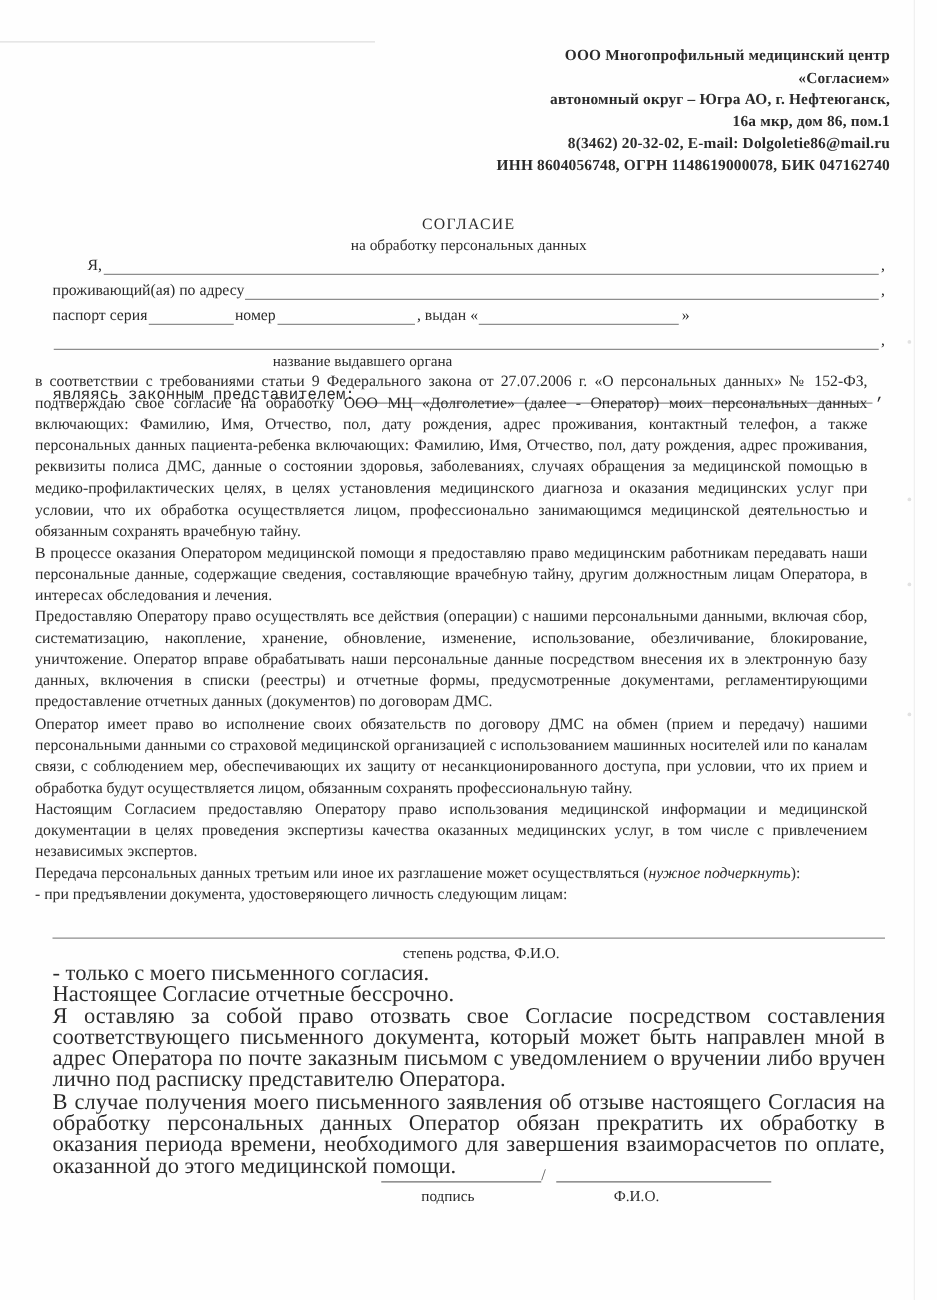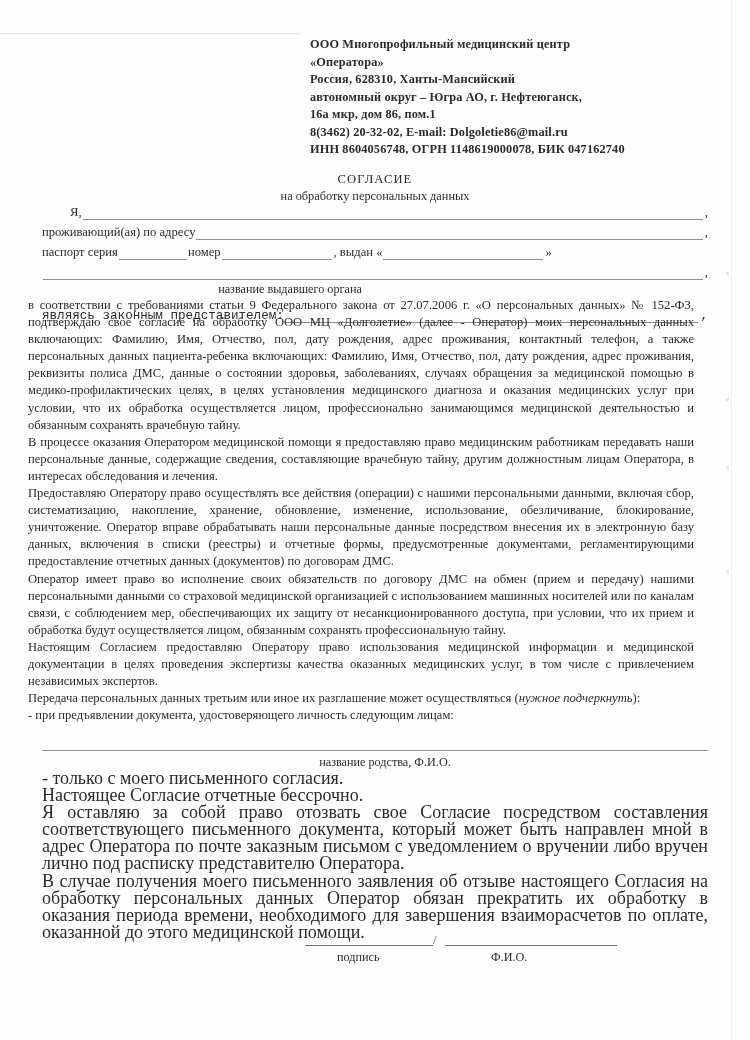--- a/index.html
+++ b/index.html
@@ -33,24 +33,24 @@
   .scan-tick {
     position: absolute;
     width: 3px; height: 3px;
     background: #e2e2e2;
     border-radius: 50%;
   }
 
   
   .letterhead {
     position: absolute;
-    right: 20px;
+    right: 38px;
     top: 36px;
     width: 420px;
-    text-align: left;
+    text-align: right;
     font-weight: bold;
     font-size: 12.3px;
     line-height: 17.5px;
     letter-spacing: 0.15px;
   }
   .letterhead div { white-space: nowrap; }
 
   
   .doc-title {
     position: absolute;
@@ -193,22 +193,21 @@
 
   <div class="scan-line-top"></div>
   <div class="scan-edge-right"></div>
   <div class="scan-tick" style="left:726px; top:272px;"></div>
   <div class="scan-tick" style="left:726px; top:398px;"></div>
   <div class="scan-tick" style="left:726px; top:466px;"></div>
   <div class="scan-tick" style="left:726px; top:570px;"></div>
 
   <div class="letterhead">
     <div>ООО Многопрофильный медицинский центр</div>
-    <div>«Оператора»</div>
-    <div>Россия, 628310,  Ханты-Мансийский</div>
+    <div>«Согласием»</div>
     <div>автономный округ – Югра АО, г. Нефтеюганск,</div>
     <div>16а мкр, дом 86, пом.1</div>
     <div>8(3462) 20-32-02, E-mail: Dolgoletie86@mail.ru</div>
     <div>ИНН 8604056748, ОГРН 1148619000078, БИК 047162740</div>
   </div>
 
   <div class="doc-title">СОГЛАСИЕ</div>
   <div class="doc-subtitle">на обработку персональных данных</div>
 
   <div class="form-area">
@@ -256,21 +255,21 @@
     <p>В процессе оказания Оператором медицинской помощи я предоставляю право медицинским работникам передавать наши персональные данные, содержащие сведения, составляющие врачебную тайну, другим должностным лицам Оператора, в интересах обследования и лечения.</p>
     <p>Предоставляю Оператору право осуществлять все действия (операции) с нашими персональными данными, включая сбор, систематизацию, накопление, хранение, обновление, изменение, использование, обезличивание, блокирование, уничтожение. Оператор вправе обрабатывать наши персональные данные посредством внесения их в электронную базу данных, включения в списки (реестры) и отчетные формы, предусмотренные документами, регламентирующими предоставление отчетных данных (документов) по договорам ДМС.</p>
     <p>Оператор имеет право во исполнение своих обязательств по договору ДМС на обмен (прием и передачу) нашими персональными данными со страховой медицинской организацией с использованием машинных носителей или по каналам связи, с соблюдением мер, обеспечивающих их защиту от несанкционированного доступа, при условии, что их прием и обработка будут осуществляется лицом, обязанным сохранять профессиональную тайну.</p>
     <p>Настоящим Согласием предоставляю Оператору право использования медицинской информации и медицинской документации в целях проведения экспертизы качества оказанных медицинских услуг, в том числе с привлечением независимых экспертов.</p>
     <p><span>Передача персональных данных третьим или иное их разглашение может осуществляться (</span><em>нужное подчеркнуть</em><span>):</span></p>
     <p>- при предъявлении документа, удостоверяющего личность следующим лицам:</p>
   </div>
 
   <div class="relation-block">
     <div class="relation-line"></div>
-    <div class="relation-caption">название родства, Ф.И.О.</div>
+    <div class="relation-caption">степень родства, Ф.И.О.</div>
   </div>
 
   <div class="tail-text">
     <p>- только с моего письменного согласия.</p>
     <p>Настоящее Согласие отчетные бессрочно.</p>
     <p>Я оставляю за собой право отозвать свое Согласие посредством составления соответствующего письменного документа, который может быть направлен мной в адрес Оператора по почте заказным письмом с уведомлением о вручении либо вручен лично под расписку представителю Оператора.</p>
     <p>В случае получения моего письменного заявления об отзыве настоящего Согласия на обработку персональных данных Оператор обязан прекратить их обработку в оказания периода времени, необходимого для завершения взаиморасчетов по оплате, оказанной до этого медицинской помощи.</p>
   </div>
 
   <div class="signature-block">

